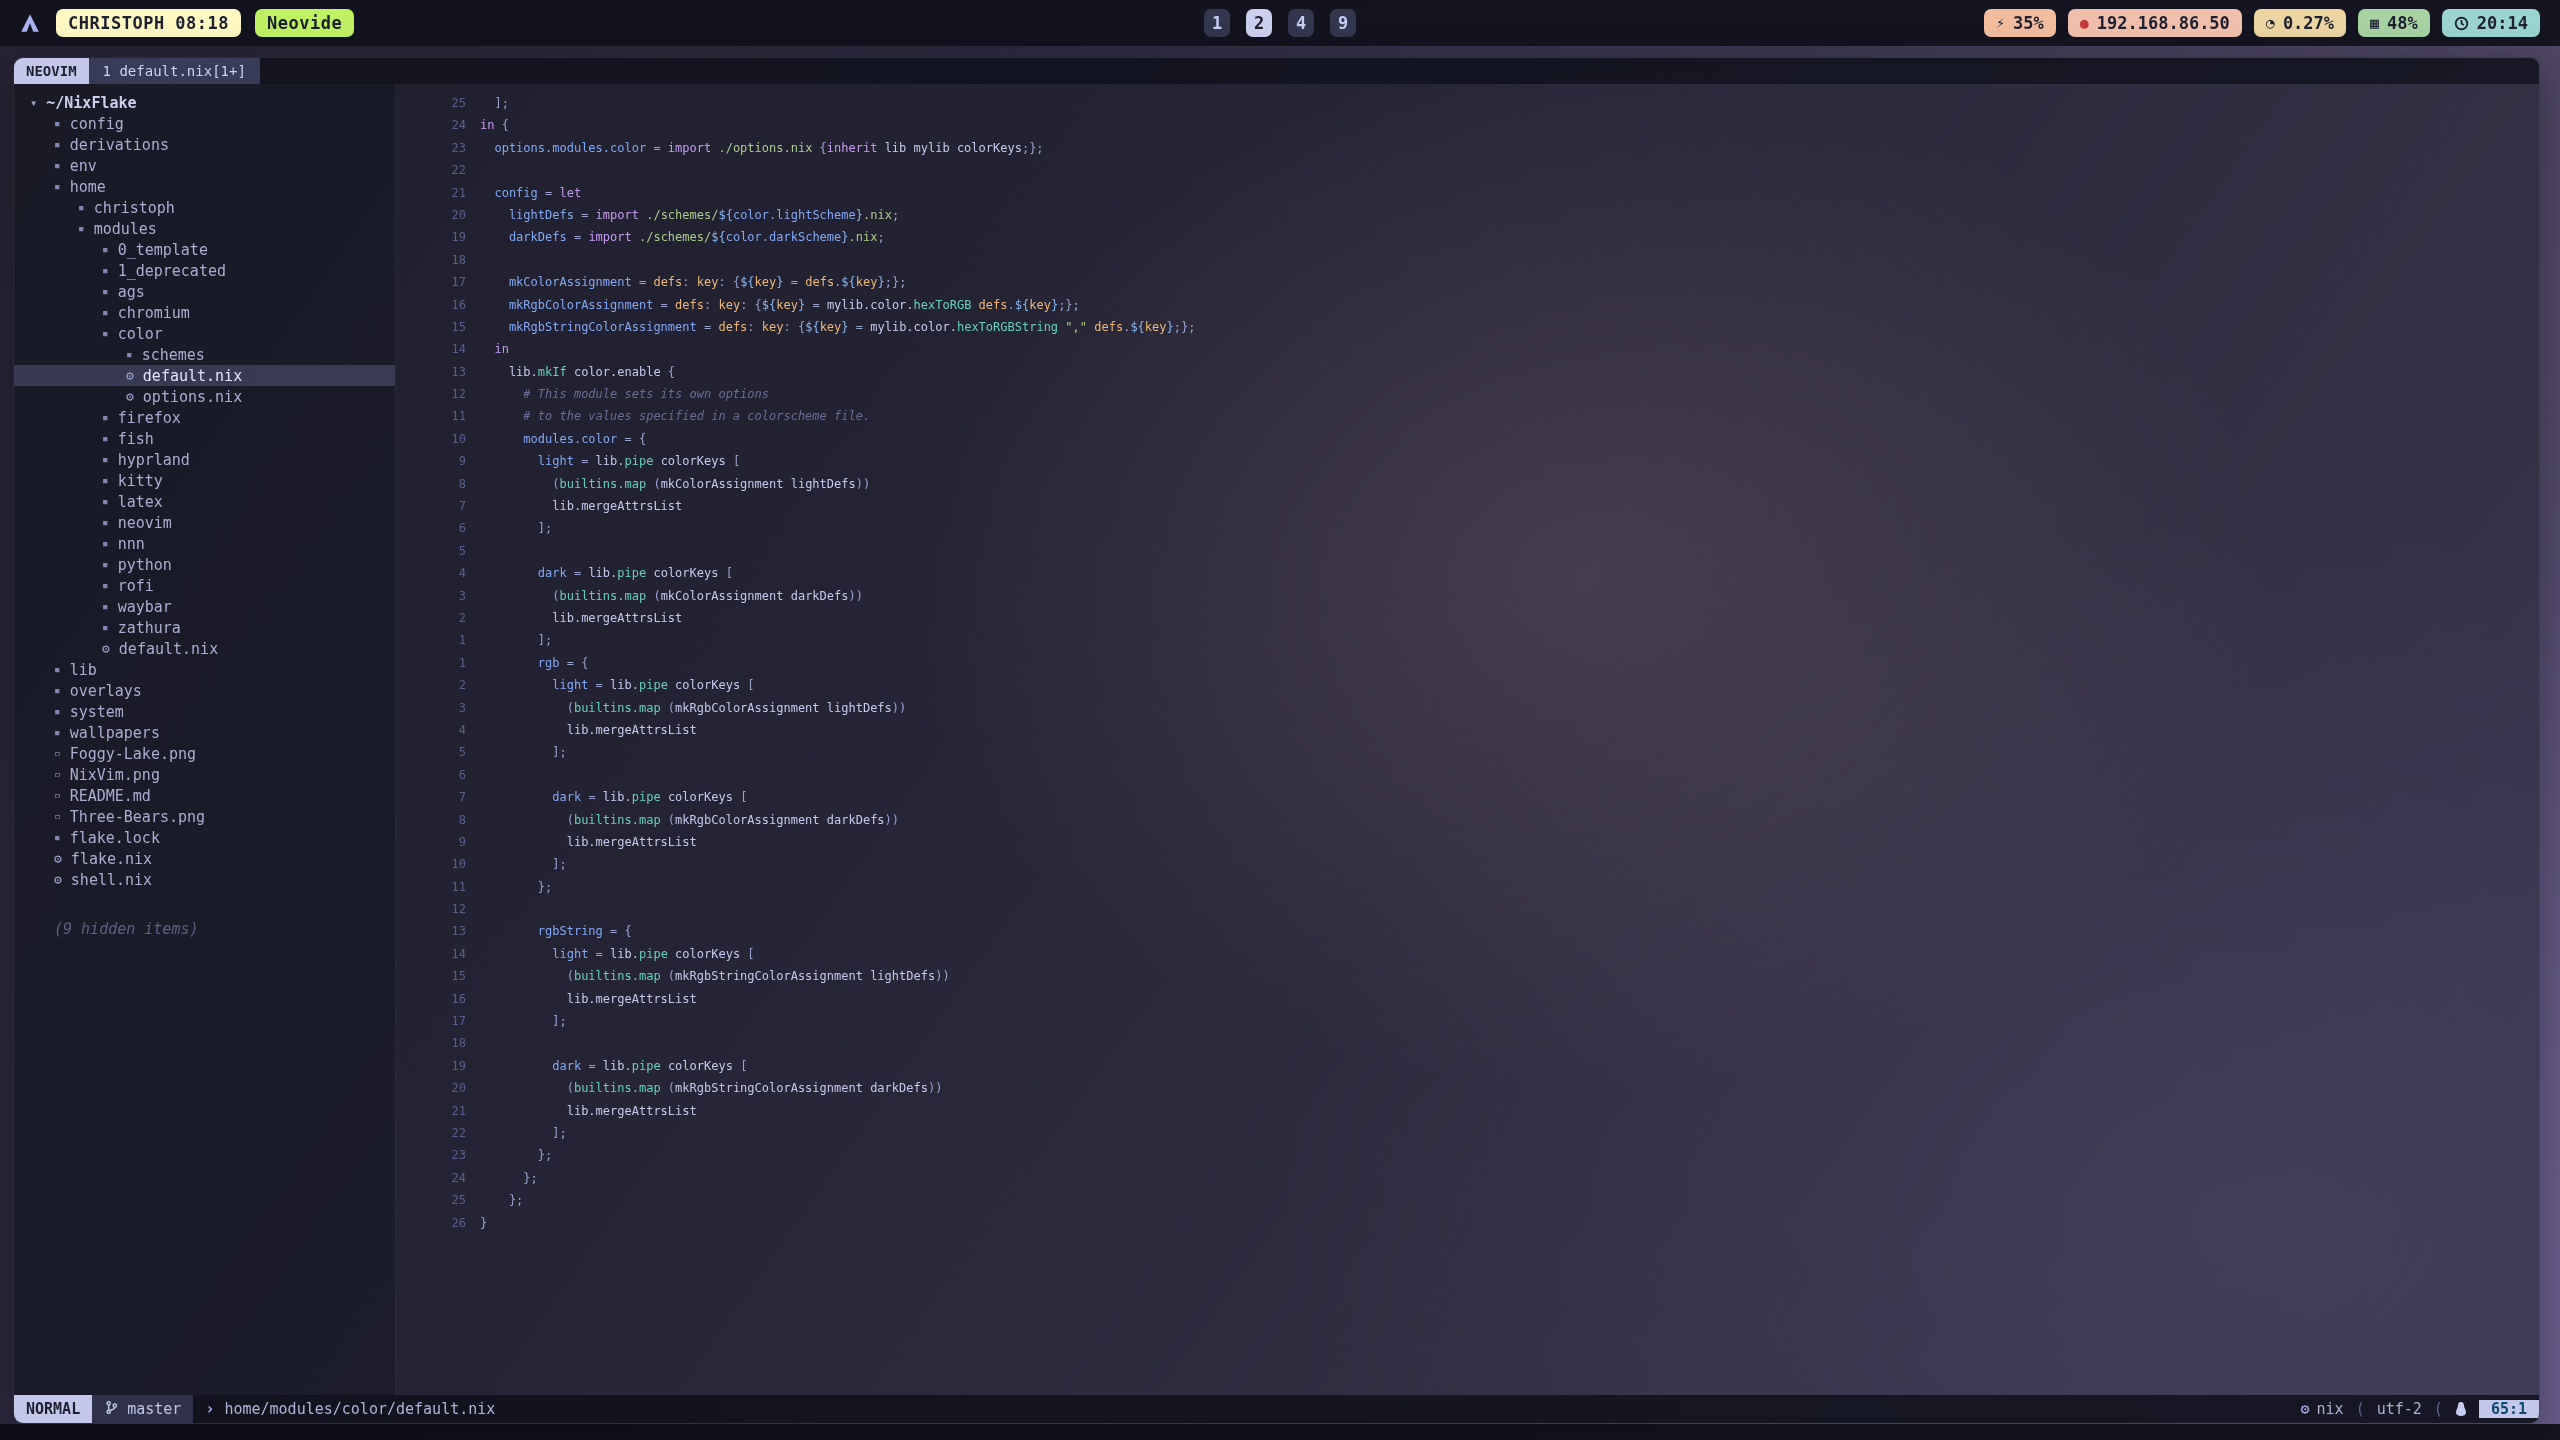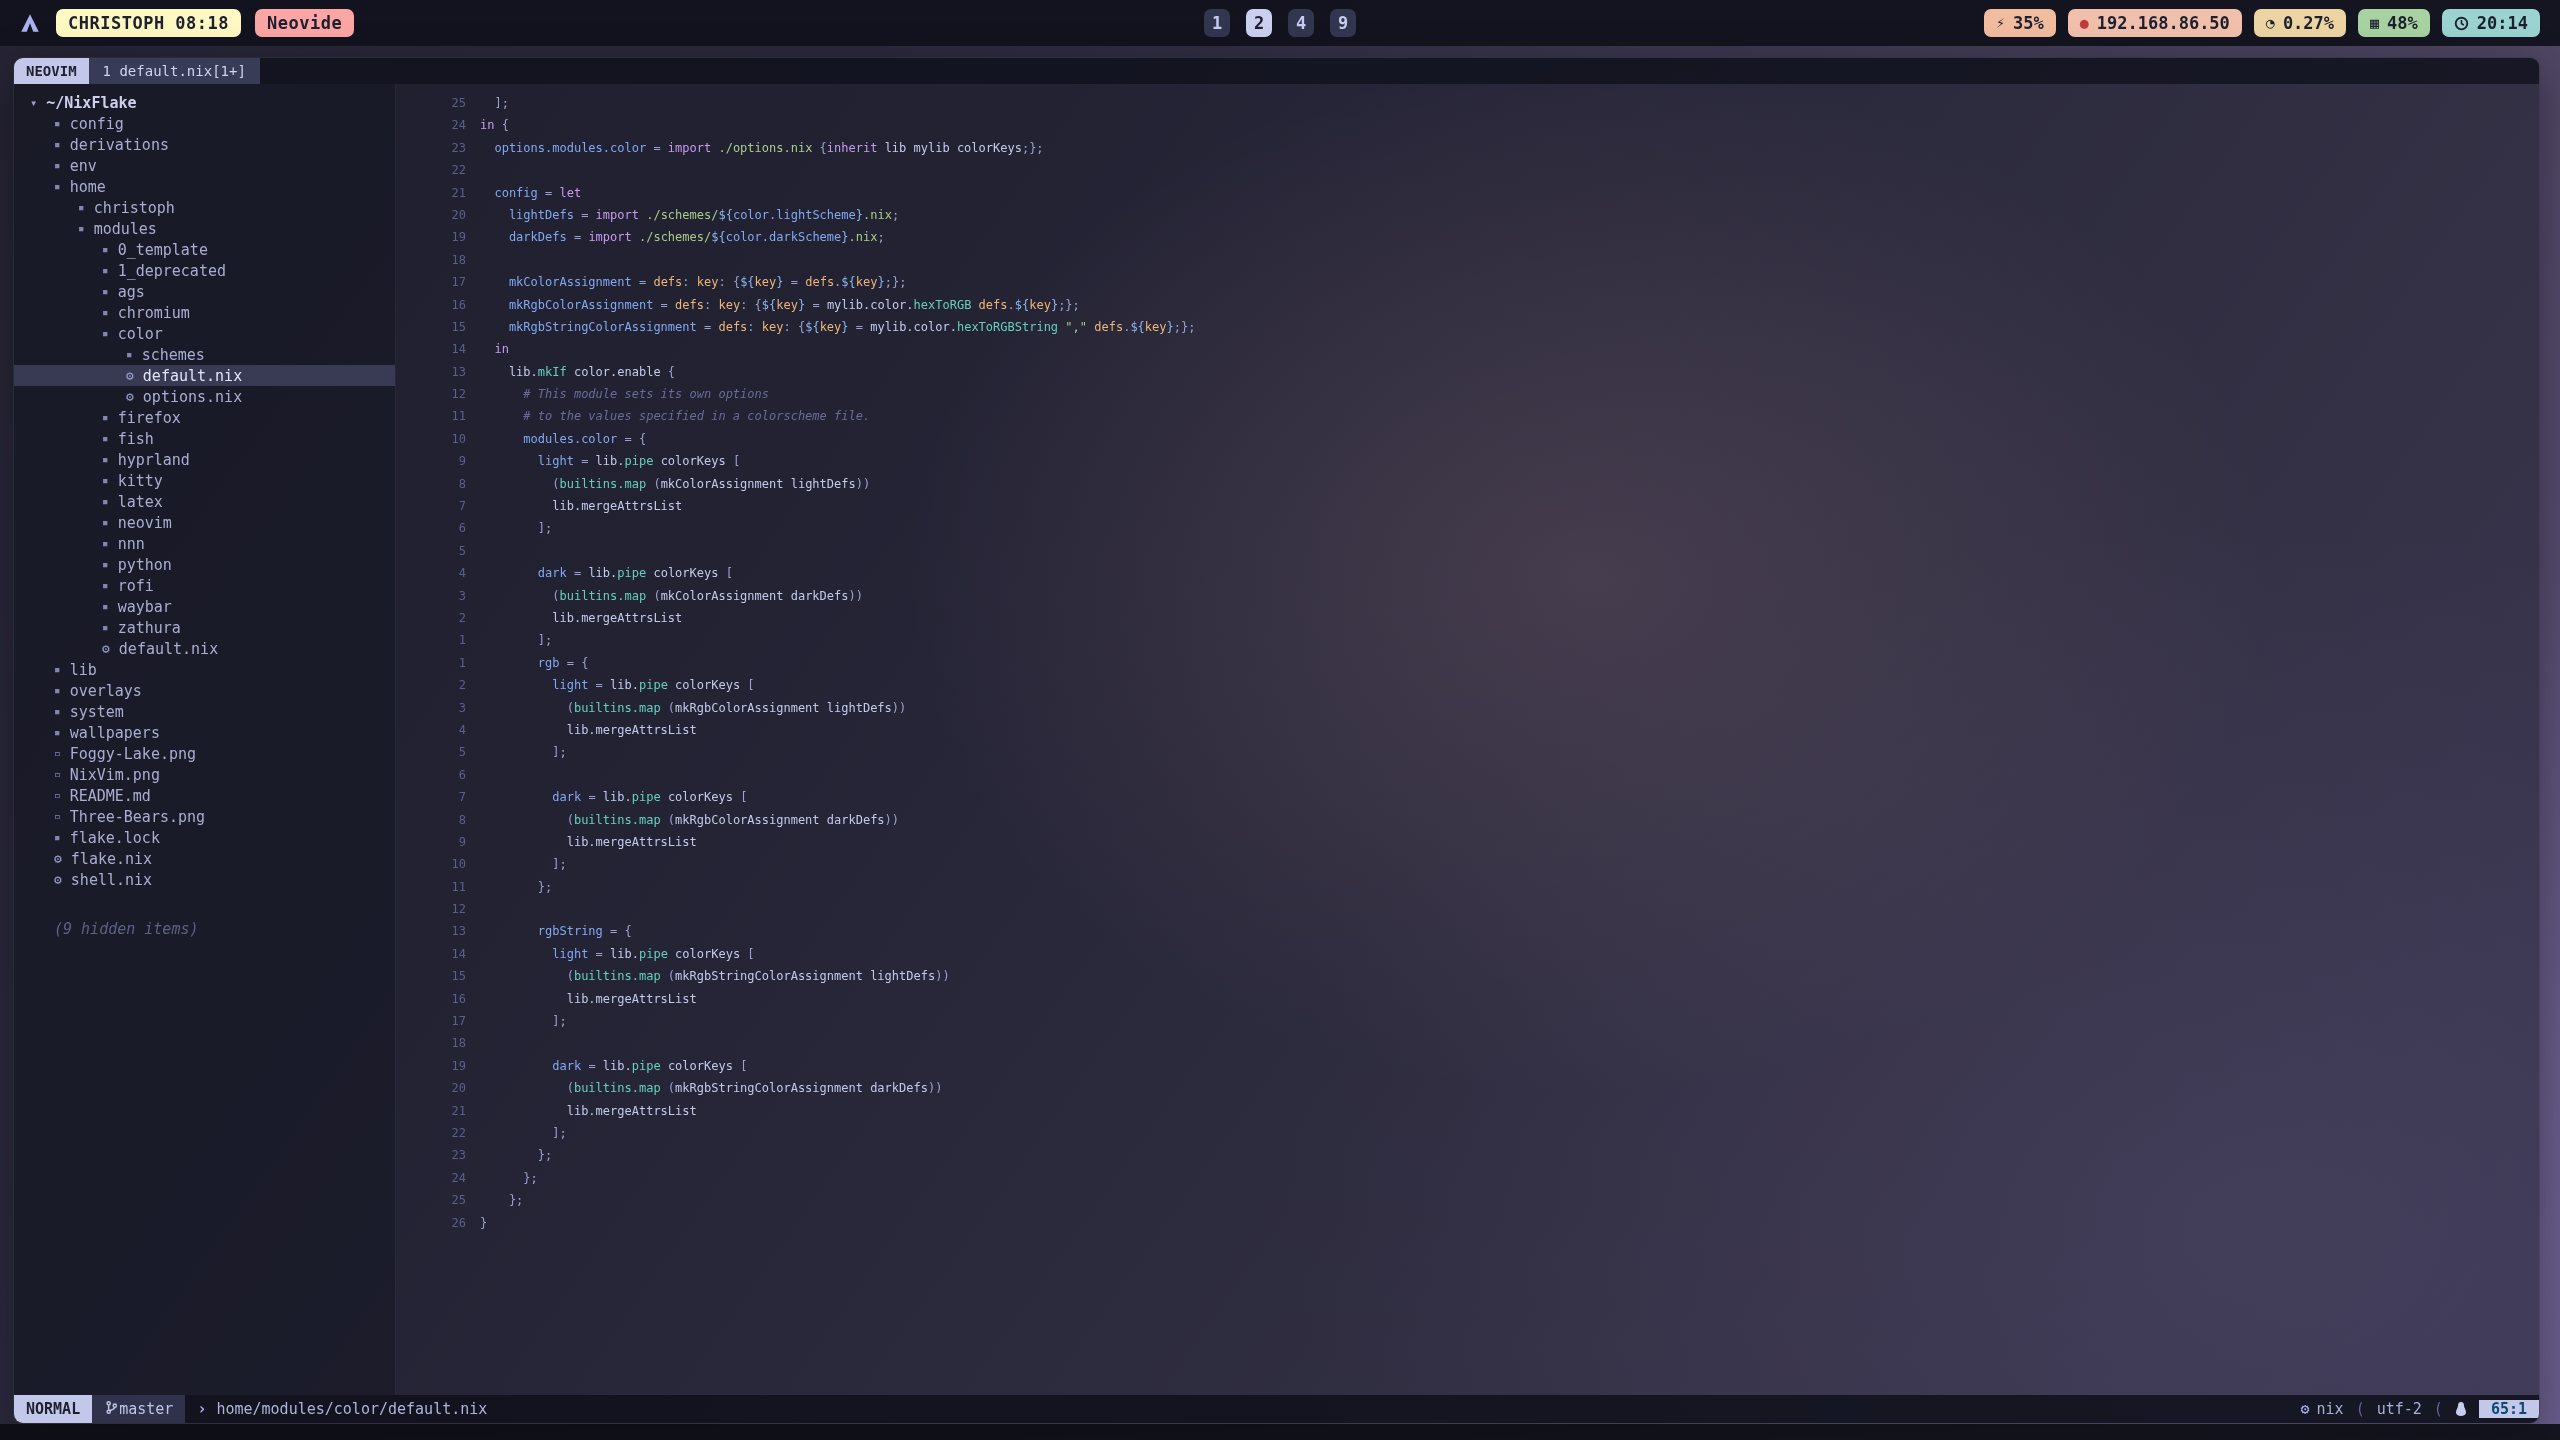--- a/index.html
+++ b/index.html
@@ -11,21 +11,21 @@
       linear-gradient(125deg,#262434 0%,#2d2a40 30%,#403a54 55%,#514866 75%,#5d5380 100%);
   }
 
   
   .topbar{position:absolute;left:0;top:0;width:2560px;height:46px;background:rgba(17,18,29,0.94);
     display:flex;align-items:center;padding:0 20px;box-sizing:border-box;}
   .tb-left{display:flex;align-items:center;gap:14px;}
   .chip{height:28px;border-radius:7px;display:flex;align-items:center;padding:0 12px;
     font-size:17px;font-weight:bold;color:#1e2030;letter-spacing:0.5px;}
   .chip-user{background:#fef9c3;}
-  .chip-app{background:#fca5a5;}
+  .chip-app{background:#bef264;}
   .ws-wrap{position:absolute;left:50%;top:0;height:46px;transform:translateX(-50%);
     display:flex;align-items:center;gap:16px;}
   .ws{min-width:26px;height:28px;border-radius:7px;background:rgba(58,61,88,0.85);color:#c6cdf2;
     display:flex;align-items:center;justify-content:center;font-size:17px;font-weight:bold;padding:0 6px;box-sizing:border-box;}
   .ws.on{background:#ccd0f0;color:#1e2030;}
   .tb-right{margin-left:auto;display:flex;align-items:center;gap:12px;}
   .badge{height:28px;border-radius:7px;display:flex;align-items:center;gap:8px;padding:0 12px;
     font-size:17px;font-weight:bold;color:#1e2030;}
   .badge .bi{display:flex;align-items:center;font-size:15px;line-height:1;}
   .logo{width:22px;height:22px;display:flex;align-items:center;}
@@ -58,21 +58,21 @@
   .cl.cur{background:rgba(152,157,203,0.13);}
   .cl.cur .ln{text-align:left;padding-left:8px;color:#c9cee8;}
   .cursor{display:inline-block;width:9.6px;height:19px;background:#b9c0e8;vertical-align:-4px;}
   .tk-k{color:#c79bf0}.tk-v{color:#82a8f2}.tk-t{color:#66cfbe}.tk-o{color:#eeb678}
   .tk-s{color:#a9cc8c}.tk-c{color:#686d96;font-style:italic}.tk-p{color:#9aa2d0}
   .tk-i{color:#89b8f0}.tk-f{color:#c3caec}
 
   
   .statusline{height:28px;flex:0 0 auto;background:rgba(15,16,27,0.85);display:flex;align-items:stretch;font-size:15px;color:#aab0d4;}
   .sl-mode{background:#c3c7ea;color:#1e2030;font-weight:bold;display:flex;align-items:center;padding:0 12px;}
-  .sl-git{background:rgba(56,59,88,0.8);display:flex;align-items:center;padding:0 12px;color:#c0c5e6;}
+  .sl-git{background:rgba(56,59,88,0.8);display:flex;align-items:center;gap:8px;padding:0 12px;color:#c0c5e6;}
   .sl-path{display:flex;align-items:center;gap:10px;padding:0 12px;color:#aeb4d8;}
   .sl-chev{color:#aab2ef;font-weight:bold;}
   .sl-right{margin-left:auto;display:flex;align-items:center;gap:12px;padding-right:0;}
   .sl-item{display:flex;align-items:center;gap:7px;color:#aab0d4;}
   .sl-sep{color:#5f6490;}
   .sl-pos{background:#c3c7ea;color:#0c4a6e;font-weight:bold;display:flex;align-items:center;padding:0 12px;}
 
   .cmdline{position:absolute;left:0;bottom:0;width:2560px;height:16px;background:rgba(11,12,19,0.9);}
 </style>
 </head>

